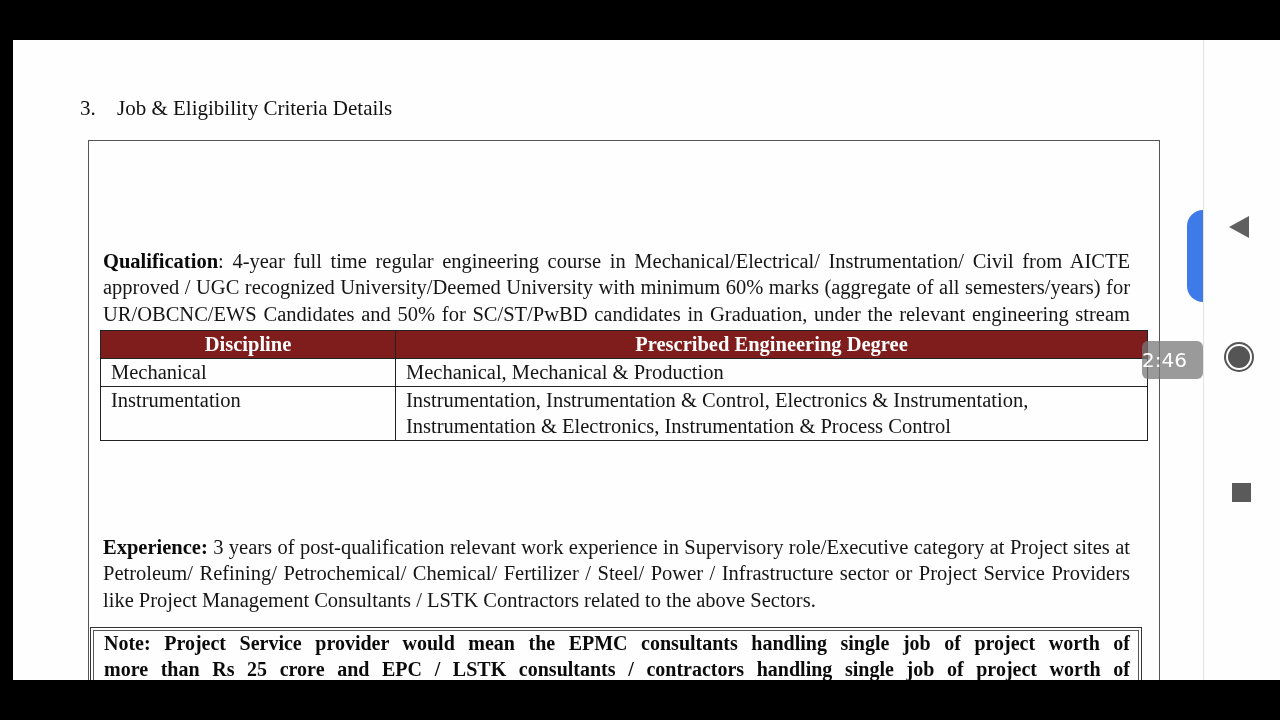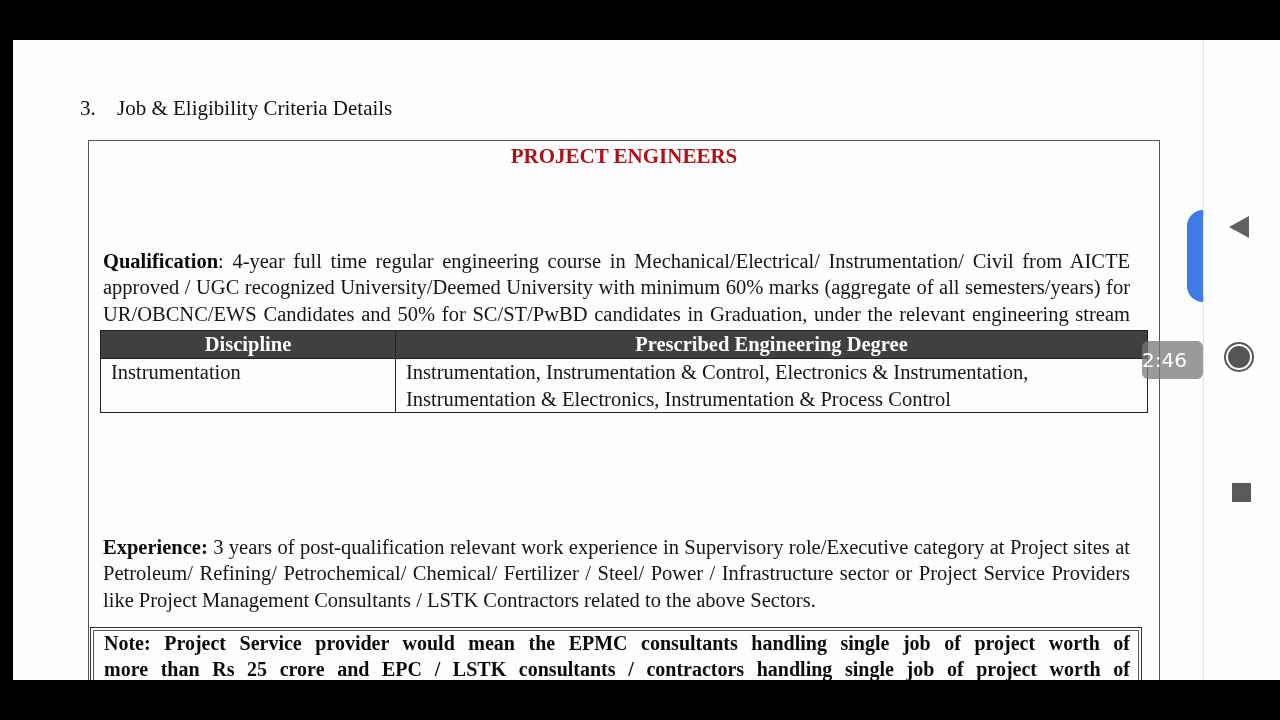--- a/index.html
+++ b/index.html
@@ -8,54 +8,57 @@
   .nav { position:absolute; left:1203px; top:40px; width:77px; height:640px; background:#fdfefd; border-left:1px solid #e4e4e4; }
   .section-title { position:absolute; left:67px; top:56px; font-size:21px; font-weight:normal; color:#111; }
   .section-title .num { display:inline-block; width:37px; }
   .box { position:absolute; left:75px; top:100px; width:1070px; height:600px; border:1px solid #555; border-bottom:none; }
   .box-title { position:absolute; left:0; right:0; top:3px; text-align:center; color:#b01018; font-size:21px; font-weight:bold; }
   .para { position:absolute; left:14px; width:1027px; font-size:20.5px; line-height:26.3px; color:#151515; text-align:justify; text-align-last:left; }
   .para b { color:#0a0a0a; }
   .qual { top:59px;margin-top:48px; }
   .exp { top:393px; }
   table.disc { position:absolute; left:11px; top:189px; width:1048px; border-collapse:collapse; font-size:20.5px; color:#151515; }
-  table.disc th { background:#404040; color:#fff; font-weight:bold; height:27px; padding:0; border:1px solid #222; font-size:20.5px; }
+  table.disc th { background:#7f1d1d; color:#fff; font-weight:bold; height:27px; padding:0; border:1px solid #222; font-size:20.5px; }
   table.disc td { border:1px solid #222; padding:0 10px; line-height:26.5px; vertical-align:top; }
   table.disc td.c1 { width:274px; }
   .note { position:absolute; left:1px; top:486px; width:1050px; height:200px; border:1px solid #333; box-shadow: inset 0 0 0 2px #fdfefd, inset 0 0 0 3px #555; }
   .note-text { position:absolute; left:13px; top:2px; width:1026px; font-size:20px; font-weight:bold; line-height:26px; text-align:justify; text-align-last:justify; color:#0a0a0a; }
   .scroll-handle { position:absolute; left:1187px; top:210px; width:16px; height:92px; background:#3e7ae8; border-radius:92px 0 0 92px / 100% 0 0 100%; }
   .time-badge { position:absolute; left:1142px; top:341px; width:61px; height:38px; background:rgba(120,120,120,0.75); border-radius:6px; color:#fff; font-family:"DejaVu Sans", sans-serif; font-size:20px; line-height:38px; }
   .nav-back { position:absolute; left:1229px; top:216px; width:0; height:0; border-top:11px solid transparent; border-bottom:11px solid transparent; border-right:20px solid #606060; }
   .nav-home { position:absolute; left:1228px; top:346px; width:22px; height:22px; border-radius:50%; background:#555; box-shadow:0 0 0 2px #fdfefd, 0 0 0 4px #555; }
   .nav-recent { position:absolute; left:1232px; top:483px; width:19px; height:19px; background:#5a5a5a; }
 </style>
 </head>
 <body>
 
 <div class="page">
   <div class="section-title">
     <span class="num">3.</span><span>Job &amp; Eligibility Criteria Details</span>
   </div>
 
   <div class="box">
-    <div class="box-title">PROJECT ENGINEERS</div>
 
     <div class="para qual">
       <b>Qualification</b><span>: 4-year full time regular engineering course in Mechanical/Electrical/ Instrumentation/ Civil from AICTE approved / UGC recognized University/Deemed University with minimum 60% marks (aggregate of all semesters/years) for UR/OBCNC/EWS Candidates and 50% for SC/ST/PwBD candidates in Graduation, under the relevant engineering stream for which applied for.</span>
     </div>
 
     <table class="disc">
       <thead>
         <tr>
           <th>Discipline</th>
           <th>Prescribed Engineering Degree</th>
         </tr>
       </thead>
       <tbody>
+        <tr>
+          <td class="c1">Mechanical</td>
+          <td>Mechanical, Mechanical &amp; Production</td>
+        </tr>
         <tr>
           <td class="c1">Instrumentation</td>
           <td style="padding-right:34px;">Instrumentation, Instrumentation &amp; Control, Electronics &amp; Instrumentation, Instrumentation &amp; Electronics, Instrumentation &amp; Process Control</td>
         </tr>
       </tbody>
     </table>
 
     <div class="para exp">
       <b>Experience:</b><span> 3 years of post-qualification relevant work experience in Supervisory role/Executive category at Project sites at Petroleum/ Refining/ Petrochemical/ Chemical/ Fertilizer / Steel/ Power / Infrastructure sector or Project Service Providers like Project Management Consultants / LSTK Contractors related to the above Sectors.</span>
     </div>

